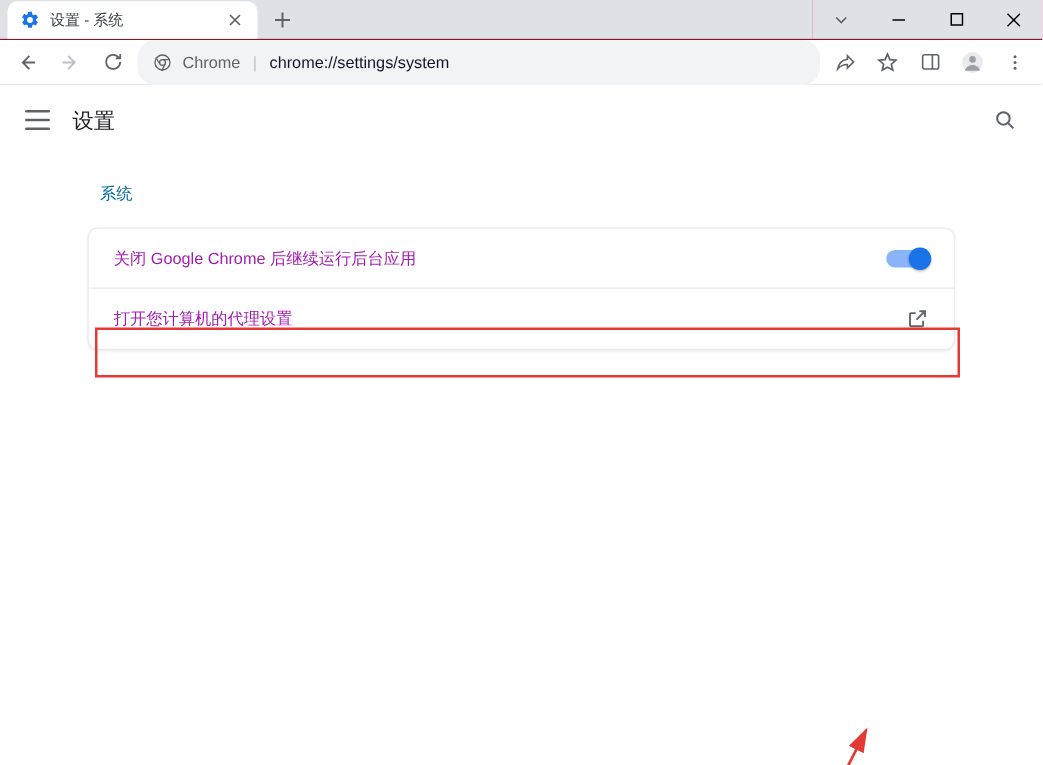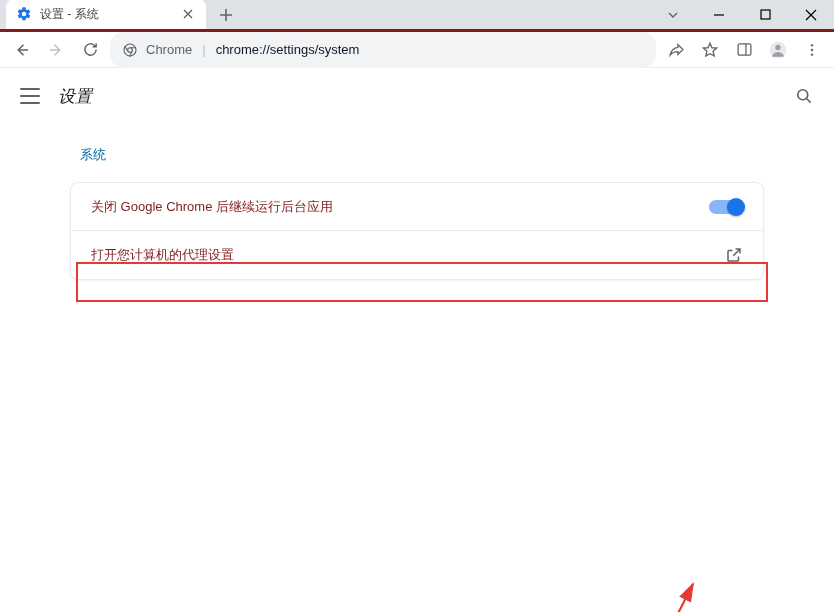--- a/index.html
+++ b/index.html
@@ -9,21 +9,21 @@
     width: 834px;
     height: 612px;
     overflow: hidden;
     position: relative;
   }
   .window-titlebar {
     height: 32px;
     background: #ec4899;
     display: flex;
     align-items: stretch;
-    border-bottom: 3px solid #7f1d1d;
+    border-bottom: 1px solid #7f1d1d;
   }
   .tabstrip {
     display: flex;
     align-items: flex-end;
     padding-left: 6px;
     flex: 1;
     background: #dee1e6;
   }
   .tab {
     display: flex;
@@ -76,36 +76,36 @@
   .omnibox .urlpath { color:#0f172a; }
   .omnibox .sep { color:#bdc1c6; margin:0 2px; }
   .settings-header {
     height:56px; display:flex; align-items:center; padding:0 20px; gap:18px;
   }
   .hamburger {
     width:20px; height:16px; display:flex; flex-direction:column; justify-content:space-between;
     cursor:pointer;
   }
   .hamburger span { height:2px; background:#5f6368; border-radius:1px; }
-  .settings-title { font-size:17px; color:#202124;font-style:italic; }
+  .settings-title { font-size:17px; color:#202124; }
   .search-icon { margin-left:auto; cursor:pointer; color:#5f6368; }
   .content {
     padding: 8px 70px 0 70px;
   }
   .section-label {
     font-size:13px; color:#0369a1; padding: 14px 0 18px 10px;
   }
   .card {
     border:1px solid #e8eaed; border-radius:8px; background:#fff;
     box-shadow: 0 1px 2px rgba(60,64,67,0.08);
   }
   .row {
     display:flex; align-items:center; min-height:48px;
     padding: 12px 20px; border-bottom:1px solid #e8eaed;
-    font-size:13px; color:#7f1d1d; gap:28px;
+    font-size:13px; color:#a21caf; gap:28px;
   }
   .row:last-child { border-bottom:none;align-items:center; }
   .row .label { flex:1; }
   .toggle {
     width:34px; height:14px; background:#8ab4f8; border-radius:7px; position:relative; cursor:pointer;
   }
   .toggle .knob {
     width:18px; height:18px; background:#1a73e8; border-radius:50%;
     position:absolute; top:-2px; right:-2px; box-shadow:0 1px 2px rgba(0,0,0,0.3);
   }

